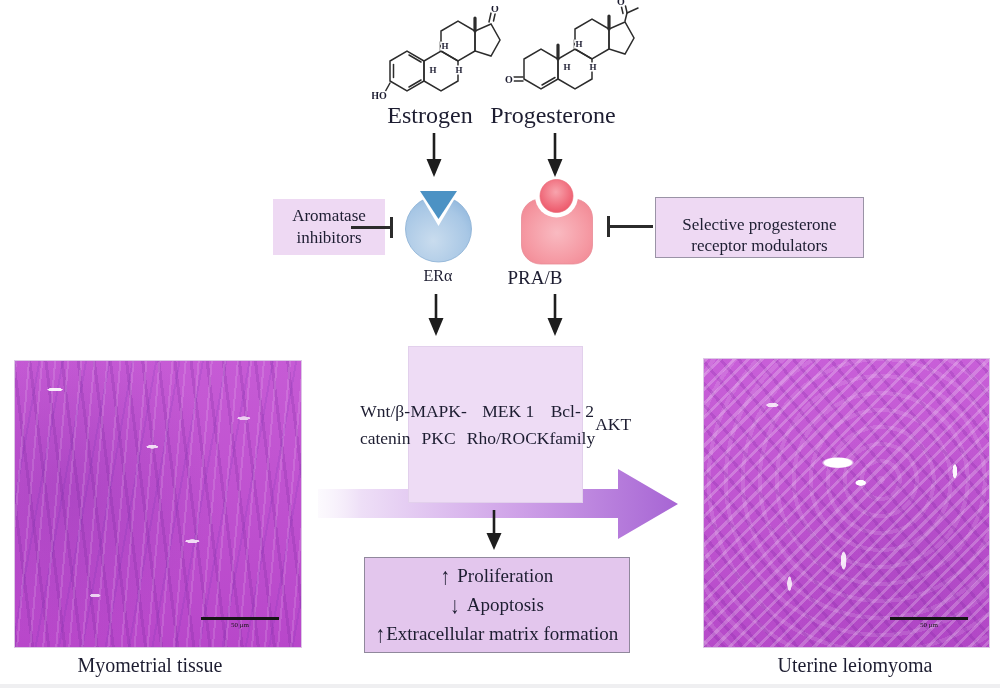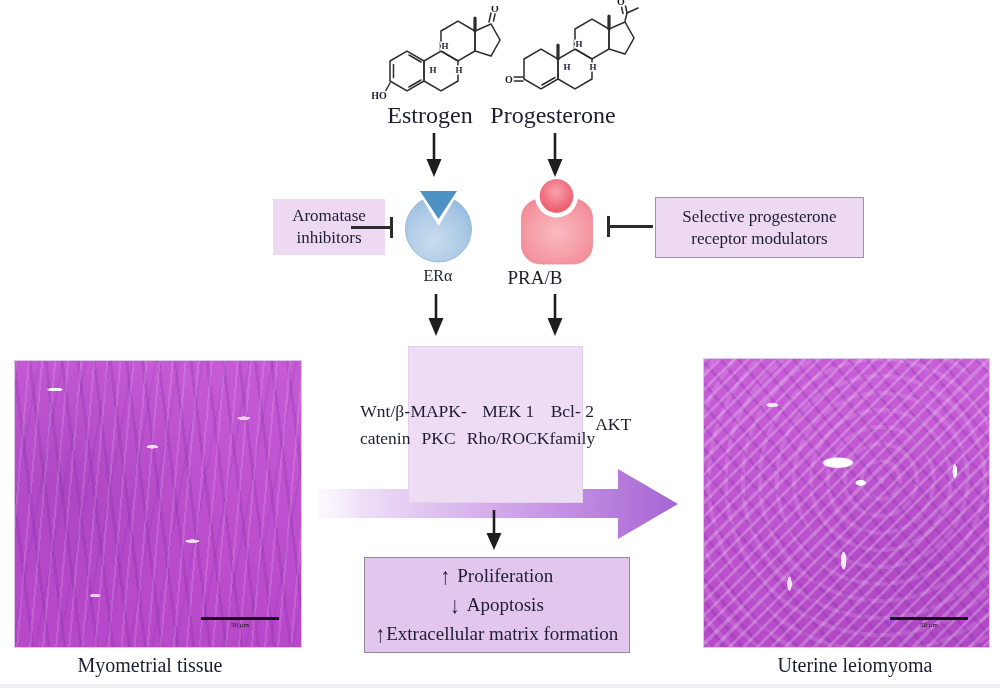--- a/index.html
+++ b/index.html
@@ -149,21 +149,21 @@
   </svg>
   <svg class="abs" style="left:544px;top:132px;" width="22" height="46" viewBox="0 0 22 46">
     <line x1="11" y1="1" x2="11" y2="29" stroke="#1e1e1e" stroke-width="2.6"></line>
     <polygon points="3.5,27 18.5,27 11,45" fill="#1e1e1e"></polygon>
   </svg>
 
   <div class="abs box" style="left:233px;top:199px;width:112px;height:56px;margin-left:40px;">
     <span>Aromatase inhibitors</span>
   </div>
 
-  <div class="abs box bordered" style="left:655px;top:197px;width:207px;height:59px;">
+  <div class="abs box bordered" style="left:655px;top:197px;width:207px;height:59px;align-items:flex-end;">
     <span style="display:inline-block;max-width:185px;">Selective progesterone receptor modulators</span>
   </div>
 
   <div class="abs tline" style="left:351px;top:226px;width:41px;height:3px;"></div>
   <div class="abs tline" style="left:390px;top:217px;width:3px;height:21px;"></div>
   <div class="abs tline" style="left:609px;top:225px;width:44px;height:3px;"></div>
   <div class="abs tline" style="left:607px;top:216px;width:3px;height:21px;"></div>
 
   <svg class="abs" style="left:402px;top:186px;" width="72" height="78" viewBox="0 0 72 78">
     <defs>

